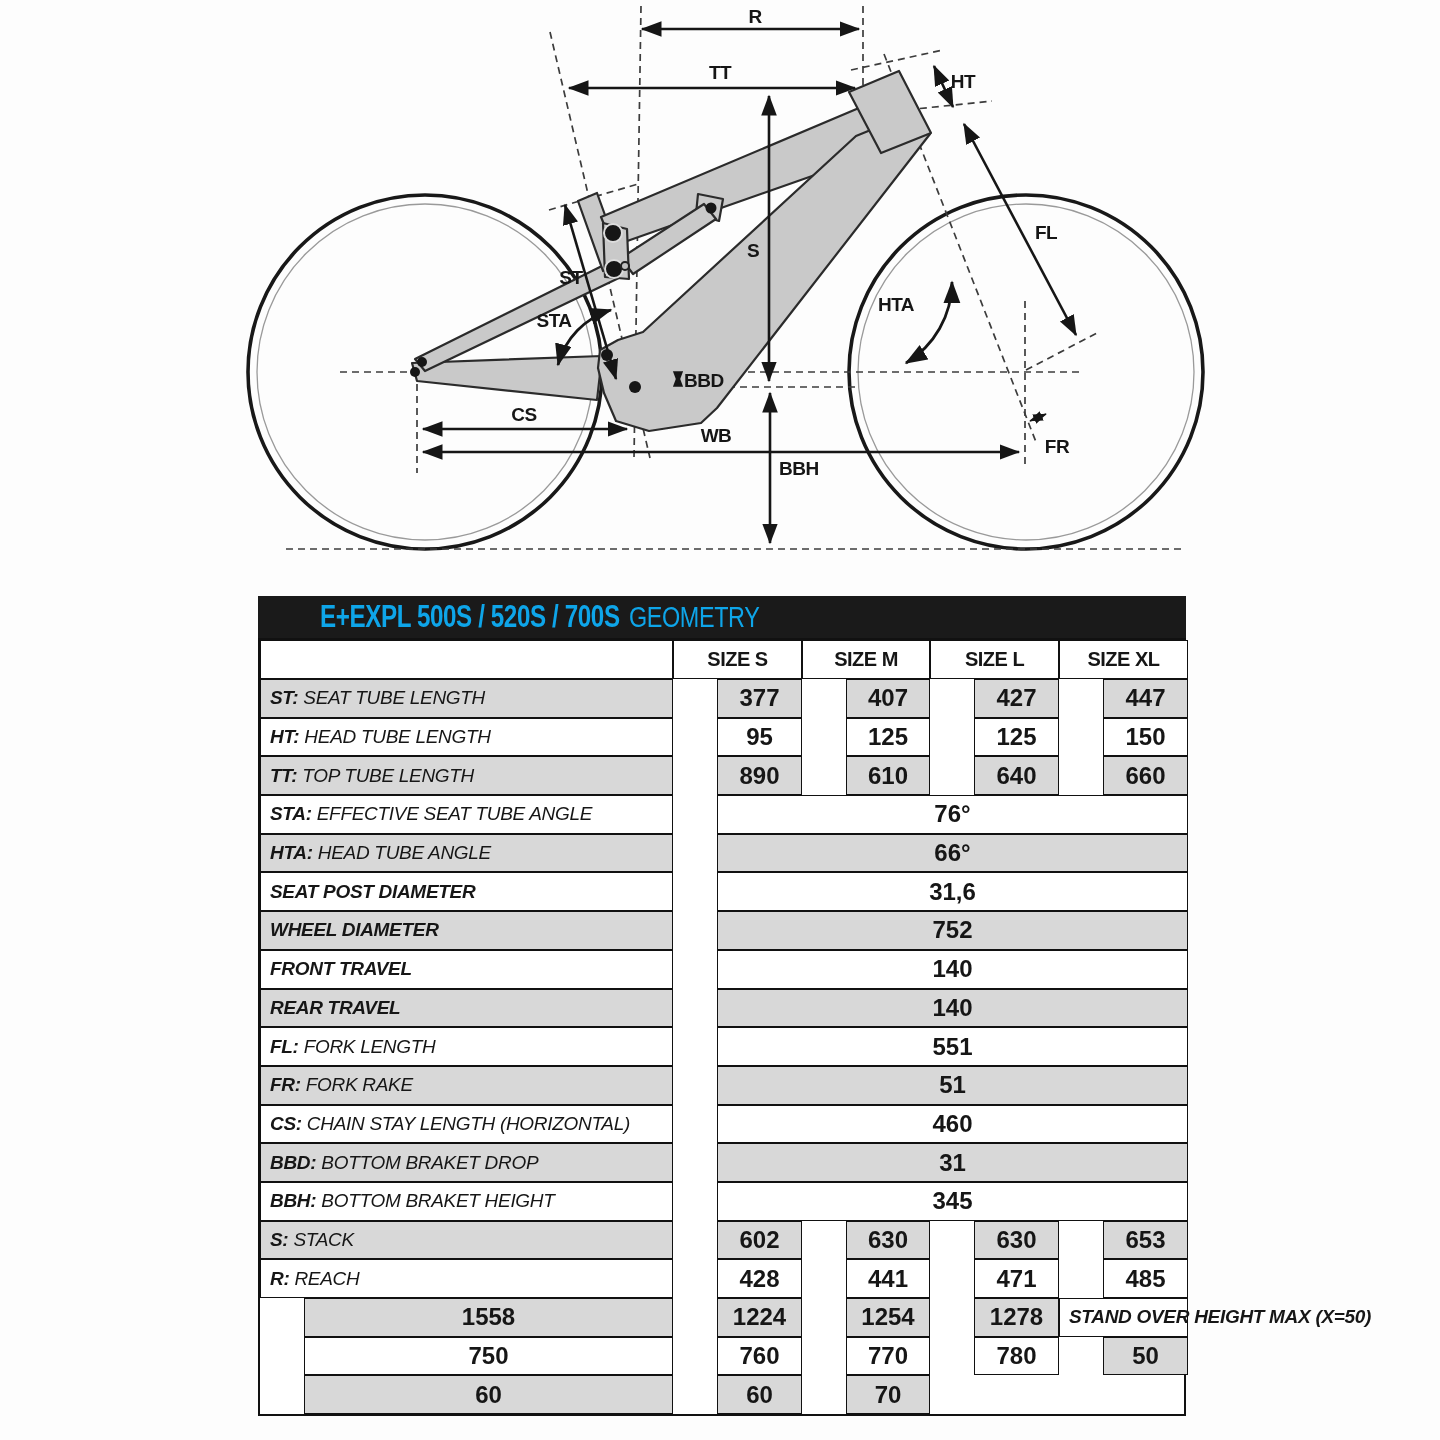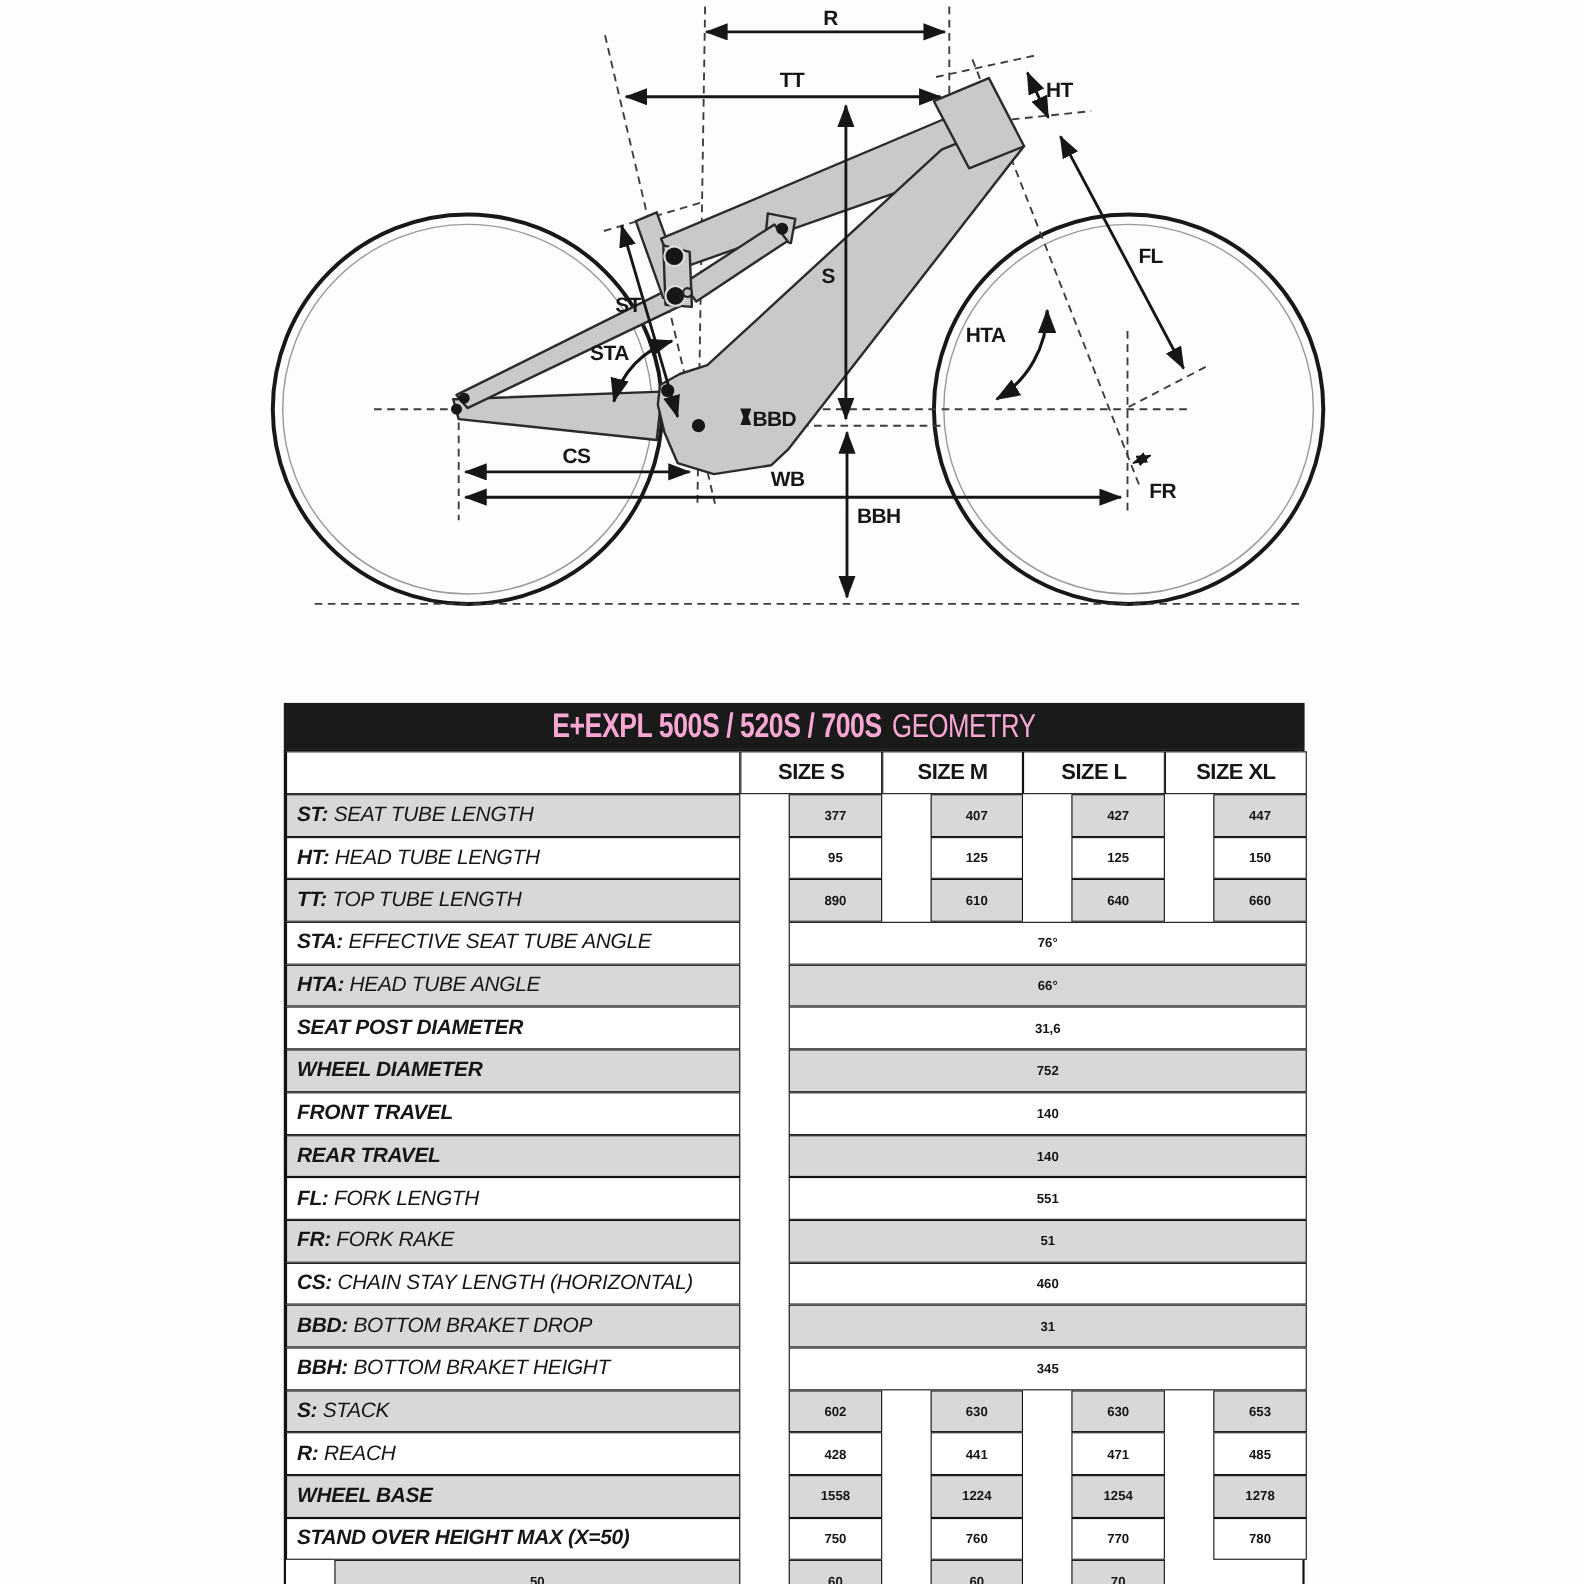--- a/index.html
+++ b/index.html
@@ -23,33 +23,33 @@
   .tire{stroke:#181818;stroke-width:3.6;fill:none;}
   .rim{stroke:#9a9a9a;stroke-width:1.3;fill:none;}
   .frame{fill:var(--frame-fill);stroke:#2b2b2b;stroke-width:2.2;stroke-linejoin:round;}
   .pivot{fill:var(--ink);stroke:#dcdcdc;stroke-width:2;}
   .pivot-plain{fill:var(--ink);}
   .pivot-ring{fill:#c0c0c0;stroke:#222;stroke-width:2;}
   .dlab{font:700 19px "Liberation Sans",sans-serif;fill:var(--ink);letter-spacing:-0.5px;}
 
   
   .geo-table{position:absolute;left:258px;top:596px;width:928px;}
-  .title-bar{height:42px;background:var(--title-bg);color:#f9a8d4;display:flex;align-items:center;justify-content:center;white-space:nowrap;overflow:hidden;margin-top:43px;}
+  .title-bar{height:42px;background:var(--title-bg);color:#0ea5e9;display:flex;align-items:center;justify-content:flex-start;white-space:nowrap;overflow:hidden;}
   .title-inner{transform:scaleX(.78);transform-origin:center;display:flex;align-items:baseline;gap:12px;}
   .title-model{font-weight:700;font-size:31px;letter-spacing:-0.5px;}
   .title-suffix{font-weight:400;font-size:30px;letter-spacing:-0.5px;}
   .grid{display:grid;grid-template-columns:413px 129px 128px 129px 129px;grid-template-rows:39px;grid-auto-rows:38.7px;border:2.5px solid #111;background:#fff;}
   .cell{border:1.5px solid #111;display:flex;align-items:center;background:#fff;}
   .cell.alt{background:var(--row-alt);}
   .hdr{justify-content:center;font-weight:700;font-size:20px;letter-spacing:-0.5px;}
   .lbl{padding-left:9px;font-size:19px;letter-spacing:-0.3px;white-space:nowrap;font-style:italic;}
   .lbl .pre{font-weight:700;margin-right:5px;}
   .lbl .nm{font-weight:400;}
   .lbl.allbold .nm{font-weight:700;}
-  .val{justify-content:center;font-weight:700;font-size:12px;margin-left:44px;}
+  .val{justify-content:center;font-weight:700;font-size:24px;margin-left:44px;}
   .merged{grid-column:span 4;}
 </style>
 </head>
 <body>
 
 <div class="stage">
 
   <svg class="diagram" width="1440" height="584" viewBox="0 0 1440 584">
     <defs>
       <marker id="ah" markerWidth="9" markerHeight="8" refX="7.5" refY="3" orient="auto-start-reverse" markerUnits="strokeWidth">
@@ -221,23 +221,20 @@
         <div class="cell val alt">630</div>
         <div class="cell val alt">653</div>
         <div class="cell lbl">
           <span class="pre">R:</span>
           <span class="nm">REACH</span>
         </div>
         <div class="cell val">428</div>
         <div class="cell val">441</div>
         <div class="cell val">471</div>
         <div class="cell val">485</div>
-        <div class="cell lbl alt allbold">
-          <span class="nm">WHEEL BASE</span>
-        </div>
         <div class="cell val alt">1558</div>
         <div class="cell val alt">1224</div>
         <div class="cell val alt">1254</div>
         <div class="cell val alt">1278</div>
         <div class="cell lbl allbold">
           <span class="nm">STAND OVER HEIGHT MAX (X=50)</span>
         </div>
         <div class="cell val">750</div>
         <div class="cell val">760</div>
         <div class="cell val">770</div>

